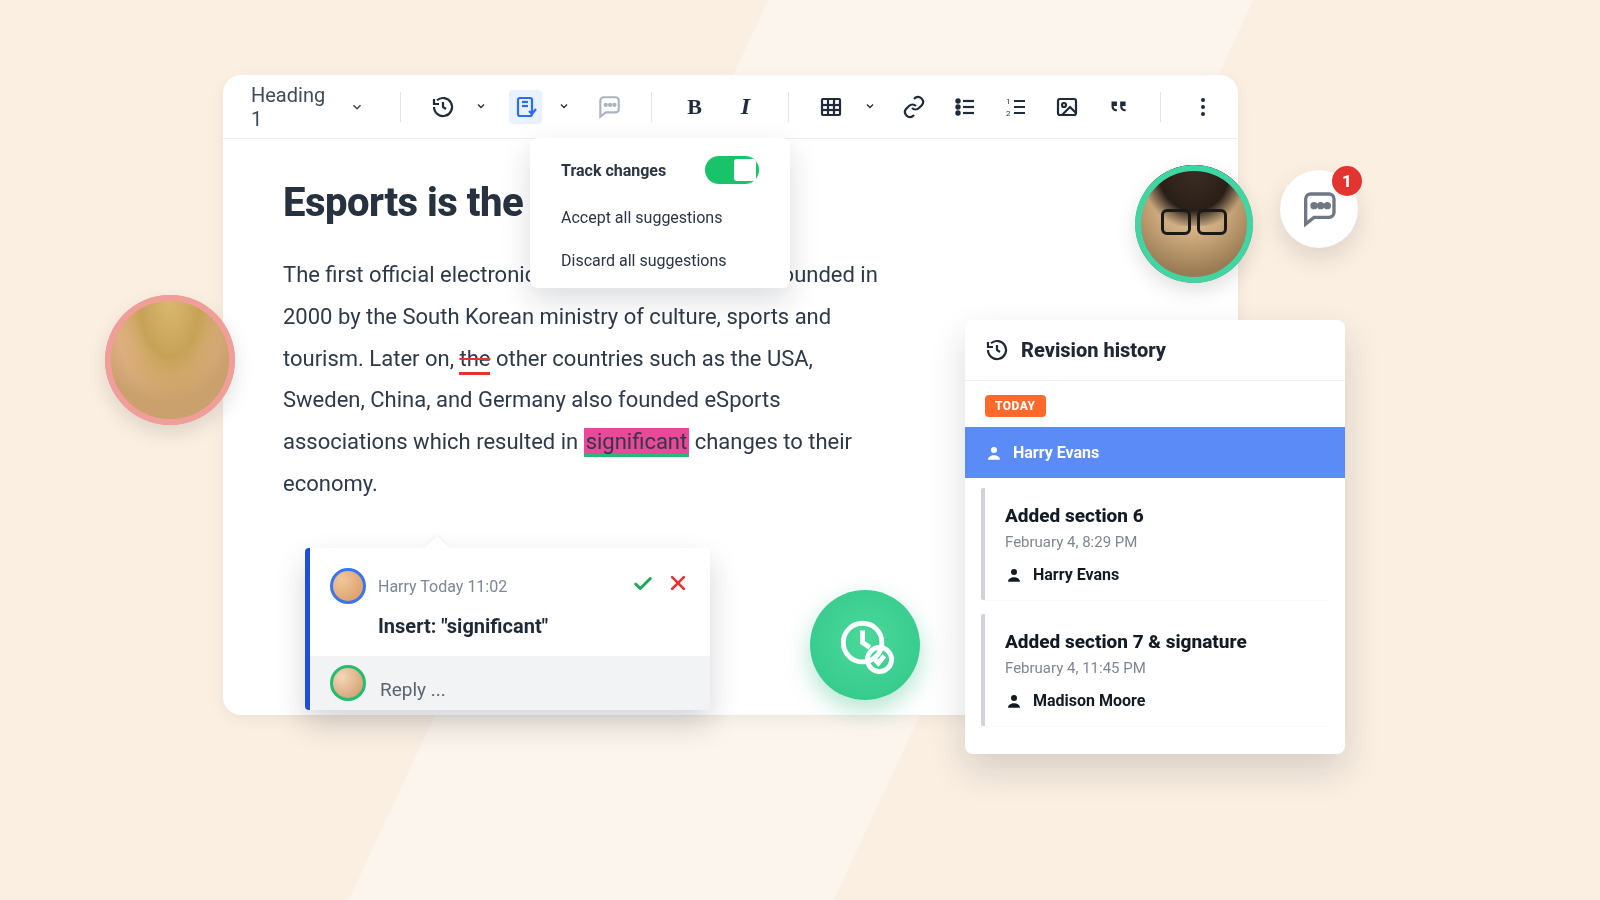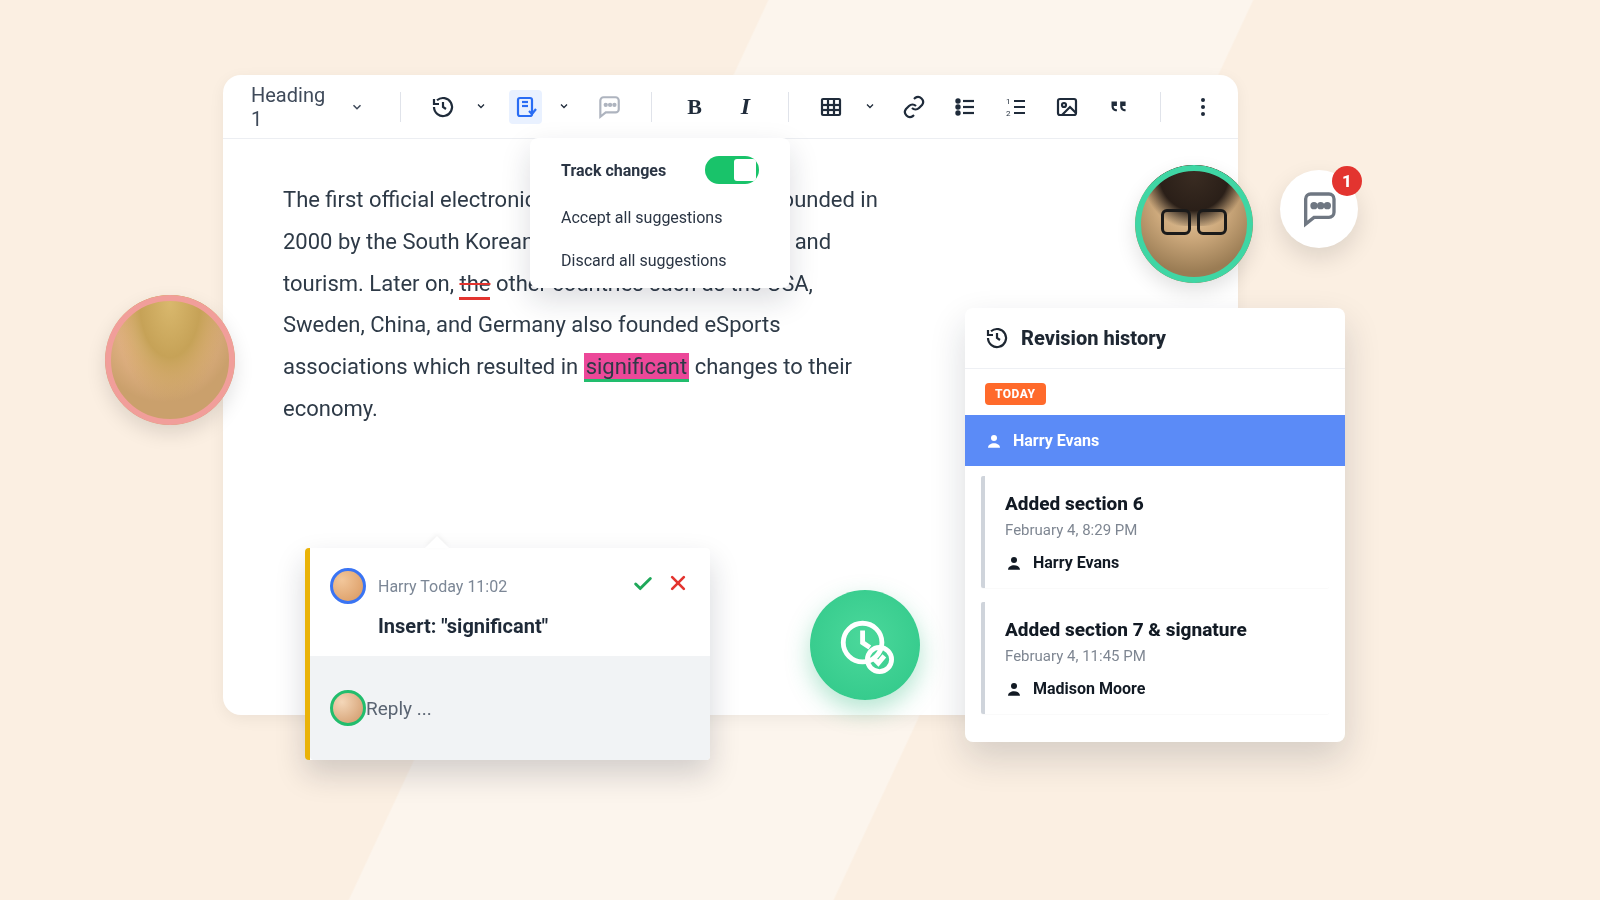--- a/index.html
+++ b/index.html
@@ -95,21 +95,21 @@
     position: absolute; right: 3px; top: 3px;
     width: 22px; height: 22px; background: #fff; border-radius: 3px;
   }
 
   
   .suggestion {
     position: absolute;
     left: 305px; top: 548px;
     width: 405px;
     background: #fff;
-    border-left: 5px solid #eab308;
+    border-left: 5px solid #1d4ed8;
     border-radius: 4px;
     box-shadow: 0 14px 30px rgba(20,30,50,0.18);
     z-index: 25;
   }
   .suggestion::before {
     content: '';
     position: absolute;
     top: -12px; left: 115px;
     border-left: 12px solid transparent;
     border-right: 12px solid transparent;
@@ -122,22 +122,22 @@
     width: 36px; height: 36px; border-radius: 50%;
     background: radial-gradient(circle at 30% 30%, #f2c79b, #d9975e);
     border: 3px solid #3a74f3; flex-shrink: 0; position: relative; overflow:hidden;
   }
   .sugg-meta { color: #7c8796; font-size: 16px; flex: 1; }
   .sugg-actions { display: flex; gap: 14px; font-size: 22px; }
   .accept { color: #1fa85a; cursor: pointer; font-weight: 900; }
   .reject { color: #e3342f; cursor: pointer; font-weight: 900; }
   .sugg-body { font-size: 20px; color: #1f2a38; font-weight: 700; margin-top: 10px; margin-left: 48px; }
   .sugg-reply {
-    background: #f1f3f5; padding: 34px 20px;
-    display: flex; align-items: center; 
+    background: #f1f3f5; padding: 9px 20px;
+    display: flex; align-items: flex-end; gap: 14px;
     border-bottom-left-radius: 4px; border-bottom-right-radius: 4px;
   }
   .sugg-reply .sugg-avatar { border-color: #22bd6d; background: radial-gradient(circle at 30% 30%, #f4d7b9, #cf9666);}
   .reply-text { color: #5a6472; font-size: 19px; }
 
   
   .avatar-big {
     position: absolute; width: 130px; height: 130px; border-radius: 50%;
     box-shadow: 0 8px 20px rgba(0,0,0,0.12);
     overflow: hidden;
@@ -178,21 +178,21 @@
     position: absolute; top: 590px; left: 810px;
     width: 110px; height: 110px; border-radius: 50%;
     background: radial-gradient(circle at 50% 45%, #4bd89b, #2fc788);
     box-shadow: 0 10px 24px rgba(36,180,120,0.35);
     display: flex; align-items: center; justify-content: center;
     z-index: 22;
   }
 
   
   .rev-panel {
-    position: absolute; top: 308px; left: 965px;
+    position: absolute; top: 320px; left: 965px;
     width: 380px; background: #fff; border-radius: 8px;
     box-shadow: 0 16px 36px rgba(20,30,50,0.16);
     z-index: 18;
     overflow: hidden;
   }
   .rev-header {
     display: flex; align-items: center; gap: 12px;
     padding: 18px 20px; font-size: 20px; font-weight: 800; color: #1e2732;
     border-bottom: 1px solid #eef0f4;
   }
@@ -337,20 +337,21 @@
     <div class="tb-btn">
       <svg width="24" height="24" viewBox="0 0 24 24" fill="#1f2b3a">
           <circle cx="12" cy="5" r="2"></circle>
           <circle cx="12" cy="12" r="2"></circle>
           <circle cx="12" cy="19" r="2"></circle>
         </svg>
     </div>
   </div>
 
   <div class="doc">
+    <h1>Esports is the</h1>
     <p>
       <span>The first official electronic sports association was founded in 2000 by the South Korean ministry of culture, sports and tourism. Later on, </span><span class="del-word">the</span><span> other countries such as the USA, Sweden, China, and Germany also founded eSports associations which resulted in </span><span class="ins-word">significant</span><span> changes to their economy.</span>
     </p>
   </div>
 
   <div class="tc-dropdown">
     <div class="tc-row header">
       <span>Track changes</span>
       <div class="switch">
           <div class="knob"></div>

